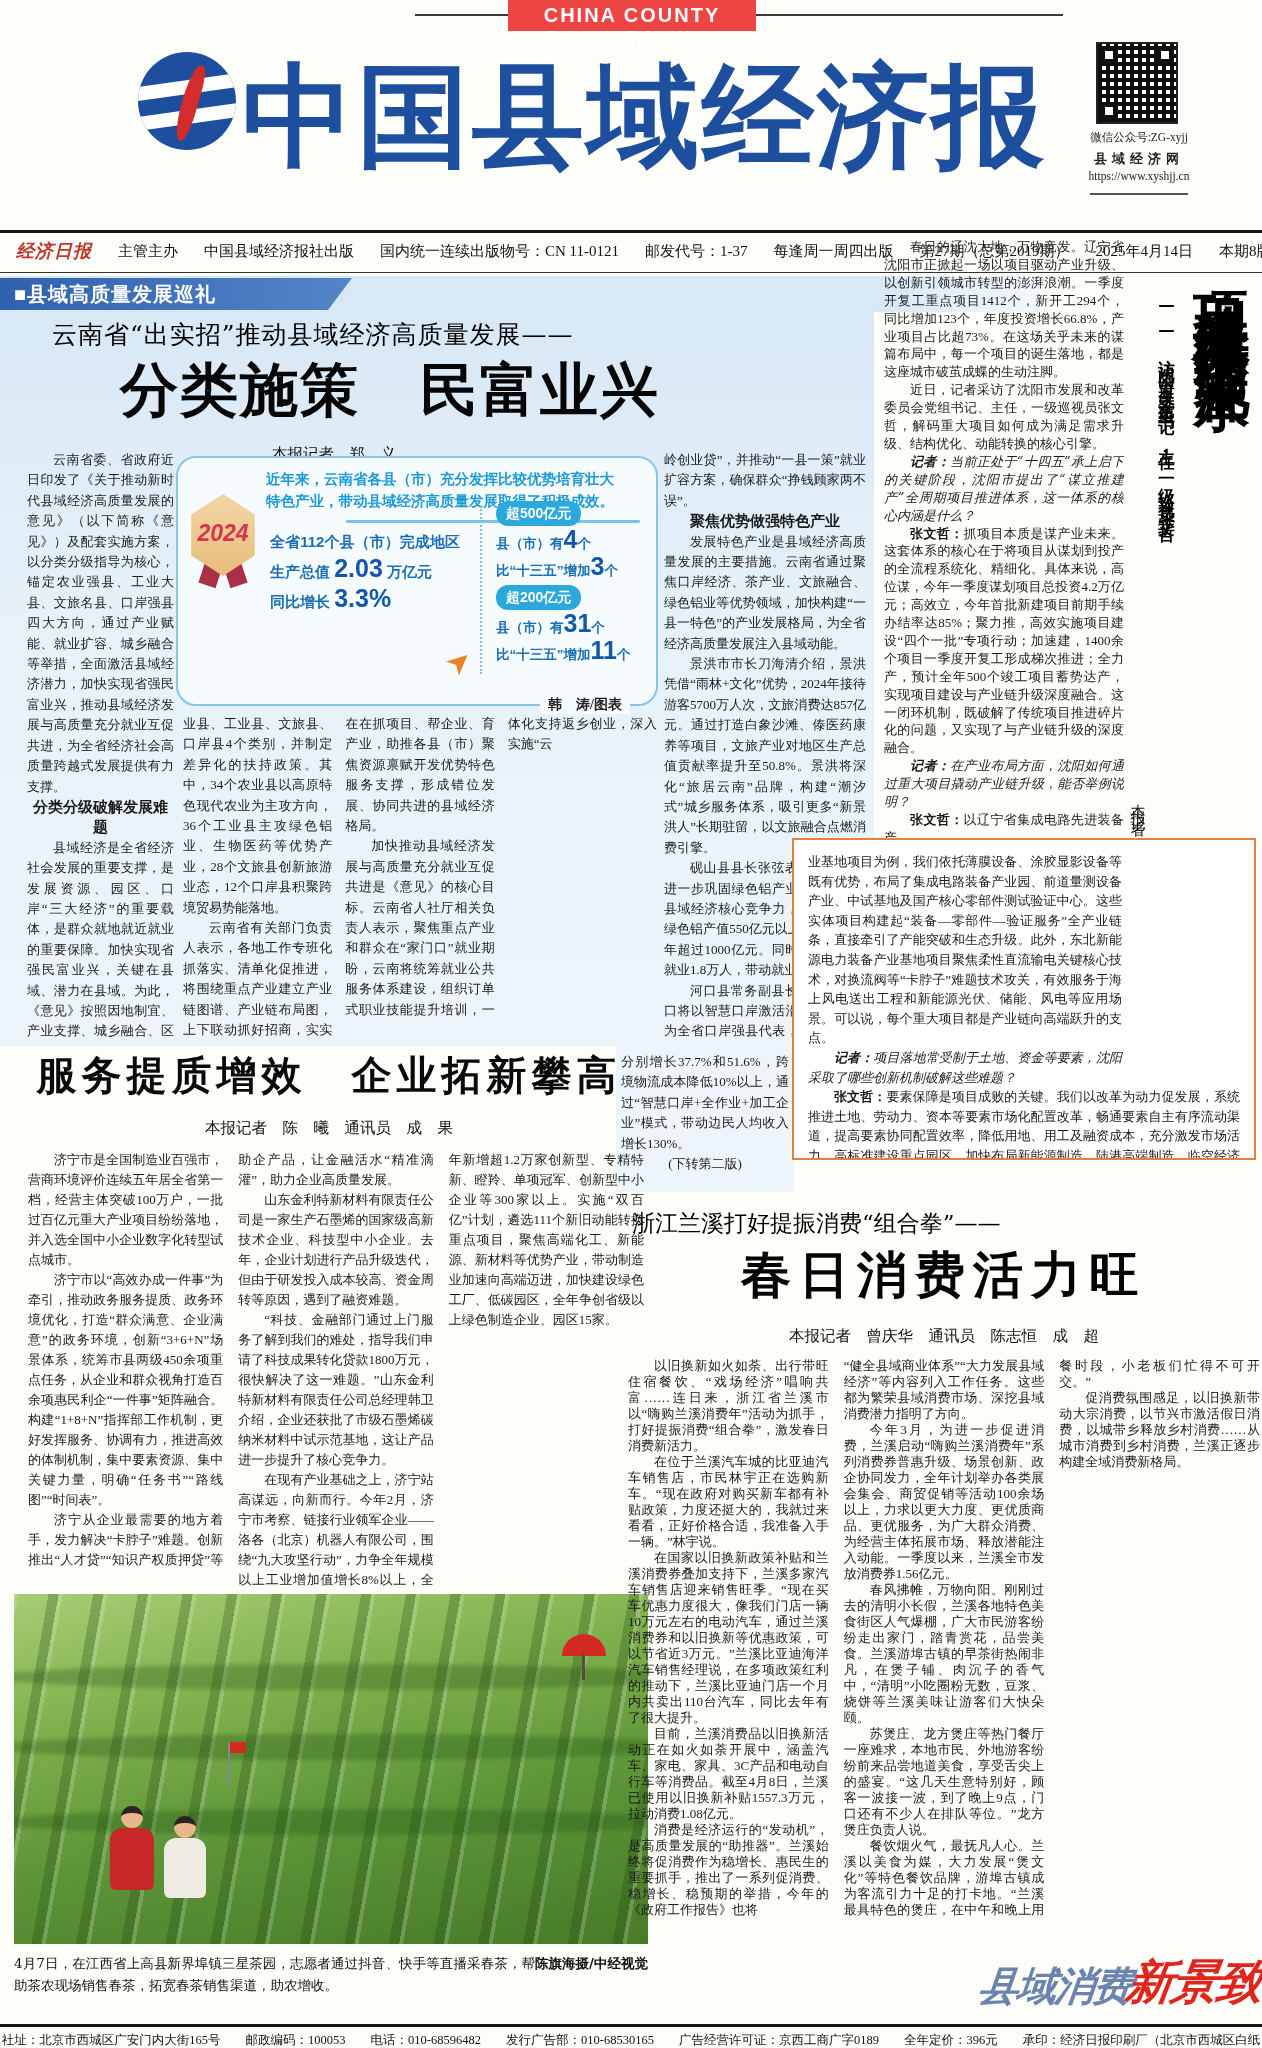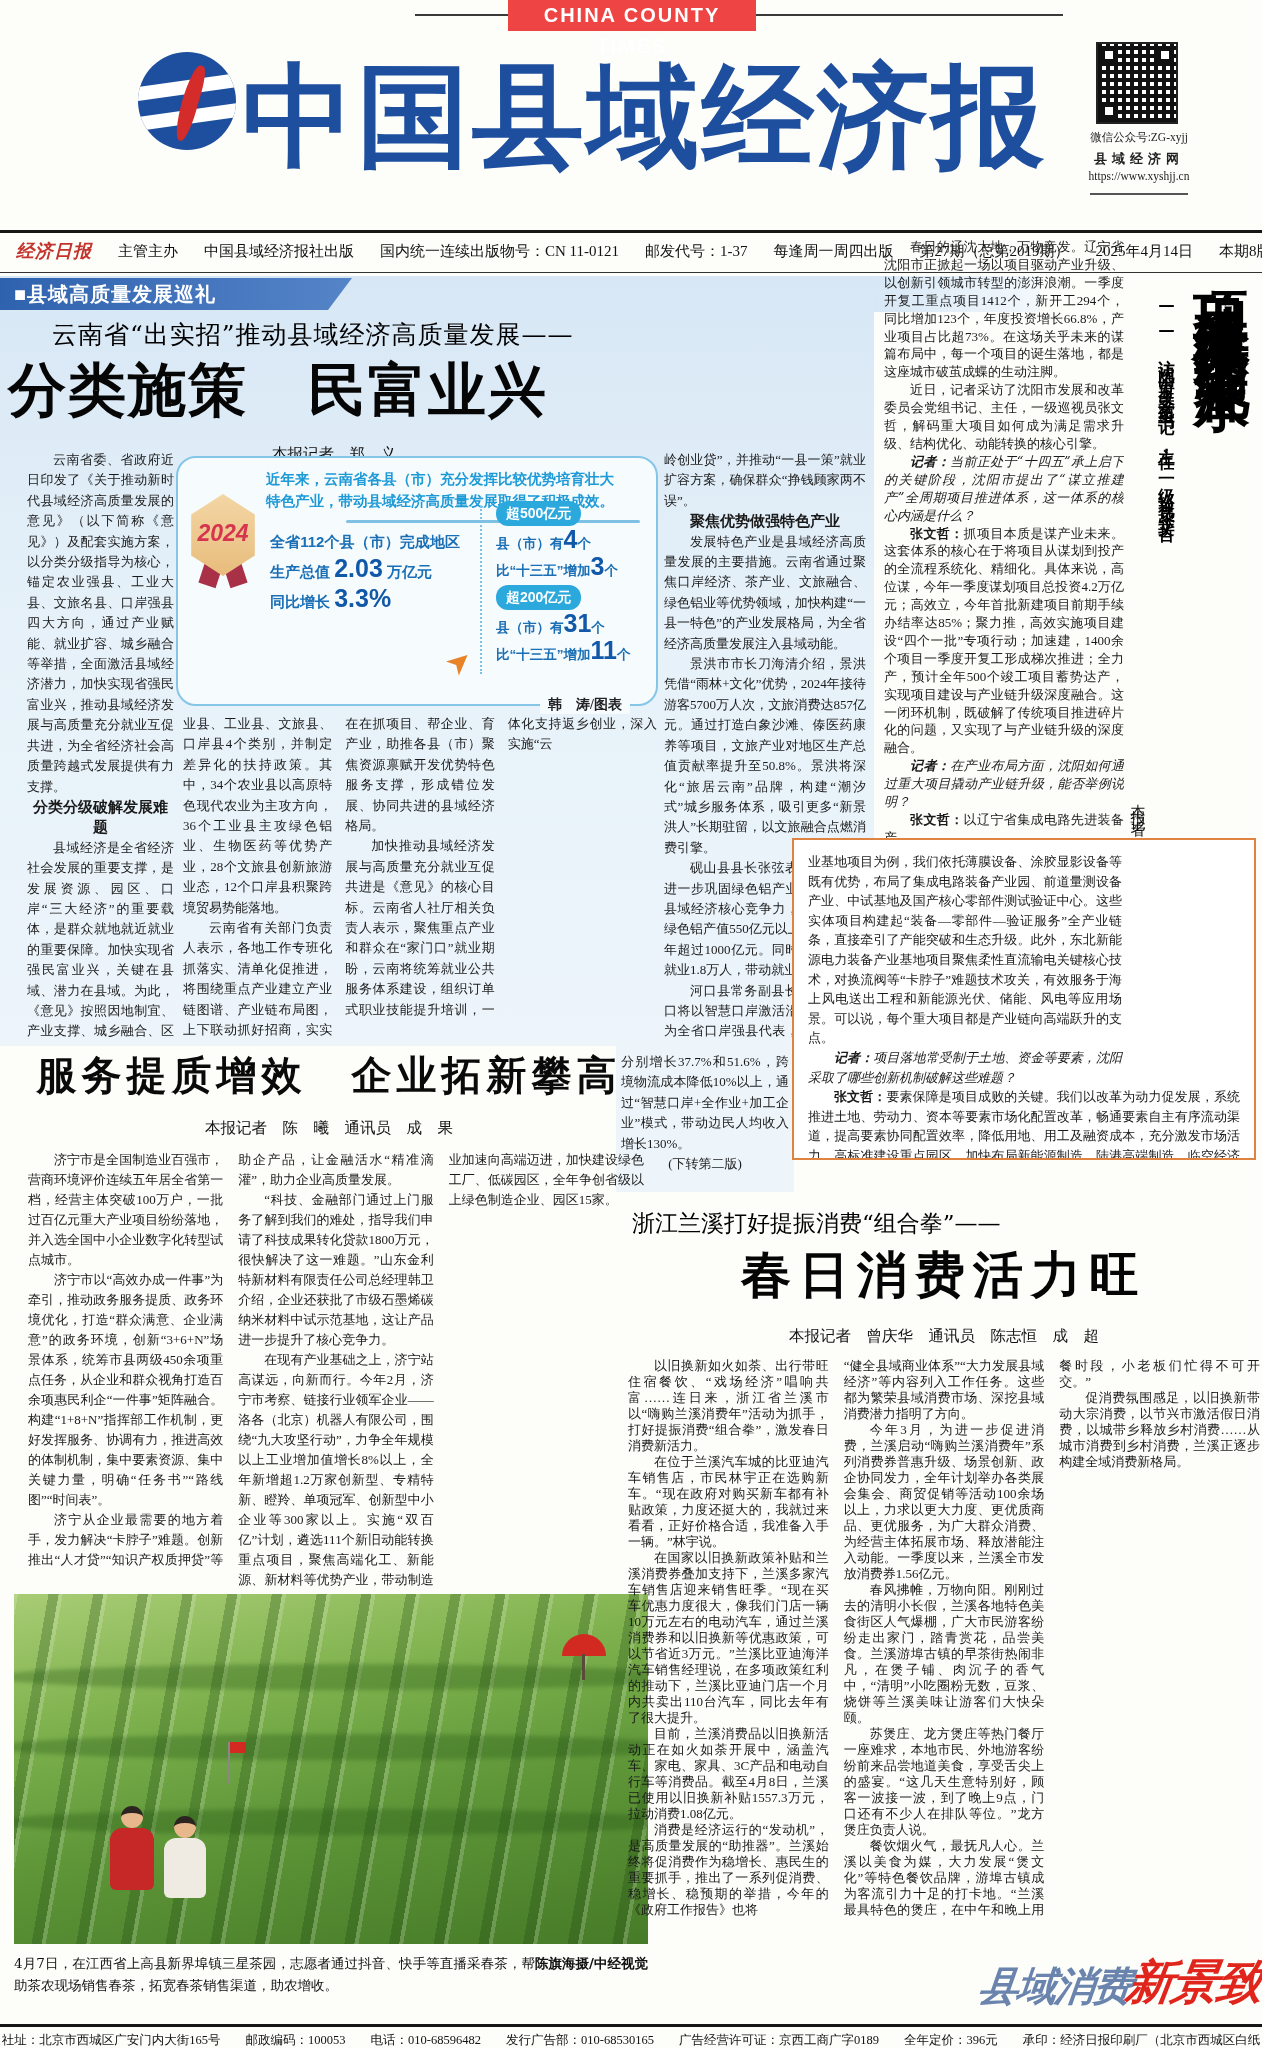--- a/index.html
+++ b/index.html
@@ -49,21 +49,21 @@
   .leadbg2 { top:276px; left:874px; width:166px; height:36px;
     background:linear-gradient(90deg,#D7E7F5,#F3F8FC); }
   .leadbg3 { top:1046px; left:616px; width:178px; height:146px; background:#EDF5FB; }
   .banner { top:278px; left:0; width:352px; height:32px;
     background:linear-gradient(90deg,#2F62AE,#5584C8);
     clip-path:polygon(0 0,100% 0,calc(100% - 24px) 100%,0 100%);
     color:#fff; font-family:"Liberation Sans",sans-serif; font-weight:bold;
     font-size:20px; line-height:32px; padding-left:14px; letter-spacing:1px; }
   .kicker { top:318px; left:28px; width:640px; font-size:25px; color:#000;
     font-family:"DejaVu Serif",serif; letter-spacing:1px;margin-left:24px; }
-  .lheadline { top:352px; left:8px; width:652px; text-align:left; font-size:58px;
+  .lheadline { top:352px; left:8px; width:652px; text-align:right; font-size:58px;
     font-weight:900; font-family:"Liberation Sans",sans-serif; color:#060606;
     letter-spacing:2px; white-space:nowrap; }
   .byline { font-size:15.5px; text-align:center; color:#111; }
   .byl1 { top:444px; left:8px; width:652px; }
   
   .ibox { top:456px; left:176px; width:482px; height:250px; background:#F6FBFE;
     border:2px solid #85C6E8; border-radius:20px; }
   .iintro { position:absolute; top:10px; left:88px; width:348px; text-align:justify;
     font-size:14.5px; line-height:22px; font-weight:bold; color:#1E9AD6;
     font-family:"Liberation Sans",sans-serif; }
@@ -277,20 +277,21 @@
       <p class="b-q"><b>记者：</b>项目落地常受制于土地、资金等要素，沈阳采取了哪些创新机制破解这些难题？</p>
       <p class="b-a"><b>张文哲：</b>要素保障是项目成败的关键。我们以改革为动力促发展，系统推进土地、劳动力、资本等要素市场化配置改革，畅通要素自主有序流动渠道，提高要素协同配置效率，降低用地、用工及融资成本，充分激发市场活力，高标准建设重点园区，加快布局新能源制造、陆港高端制造、临空经济等板块。（下转第二版）</p>
     </div>
 
   <div class="abs sheadline">服务提质增效　企业拓新攀高</div>
   <div class="abs byline byl2">本报记者　陈　曦　通讯员　成　果</div>
   <div class="abs art scols">
       <p class="b-p">济宁市是全国制造业百强市，营商环境评价连续五年居全省第一档，经营主体突破100万户，一批过百亿元重大产业项目纷纷落地，并入选全国中小企业数字化转型试点城市。</p>
       <p class="b-p">济宁市以“高效办成一件事”为牵引，推动政务服务提质、政务环境优化，打造“群众满意、企业满意”的政务环境，创新“3+6+N”场景体系，统筹市县两级450余项重点任务，从企业和群众视角打造百余项惠民利企“一件事”矩阵融合。构建“1+8+N”指挥部工作机制，更好发挥服务、协调有力，推进高效的体制机制，集中要素资源、集中关键力量，明确“任务书”“路线图”“时间表”。</p>
       <p class="b-p">济宁从企业最需要的地方着手，发力解决“卡脖子”难题。创新推出“人才贷”“知识产权质押贷”等助企产品，让金融活水“精准滴灌”，助力企业高质量发展。</p>
+      <p class="b-p">山东金利特新材料有限责任公司是一家生产石墨烯的国家级高新技术企业、科技型中小企业。去年，企业计划进行产品升级迭代，但由于研发投入成本较高、资金周转等原因，遇到了融资难题。</p>
       <p class="b-p">“科技、金融部门通过上门服务了解到我们的难处，指导我们申请了科技成果转化贷款1800万元，很快解决了这一难题。”山东金利特新材料有限责任公司总经理韩卫介绍，企业还获批了市级石墨烯碳纳米材料中试示范基地，这让产品进一步提升了核心竞争力。</p>
       <p class="b-p">在现有产业基础之上，济宁站高谋远，向新而行。今年2月，济宁市考察、链接行业领军企业——洛各（北京）机器人有限公司，围绕“九大攻坚行动”，力争全年规模以上工业增加值增长8%以上，全年新增超1.2万家创新型、专精特新、瞪羚、单项冠军、创新型中小企业等300家以上。实施“双百亿”计划，遴选111个新旧动能转换重点项目，聚焦高端化工、新能源、新材料等优势产业，带动制造业加速向高端迈进，加快建设绿色工厂、低碳园区，全年争创省级以上绿色制造企业、园区15家。</p>
     </div>
 
   <div class="abs photo">
     <div class="ridge" style="top:70px;"></div>
     <div class="ridge" style="top:140px;"></div>
     <div class="ridge" style="top:215px;"></div>
     <div class="umbrella" style="left:548px; top:40px;"></div>
     <div class="flag" style="left:216px; top:148px;"></div>

